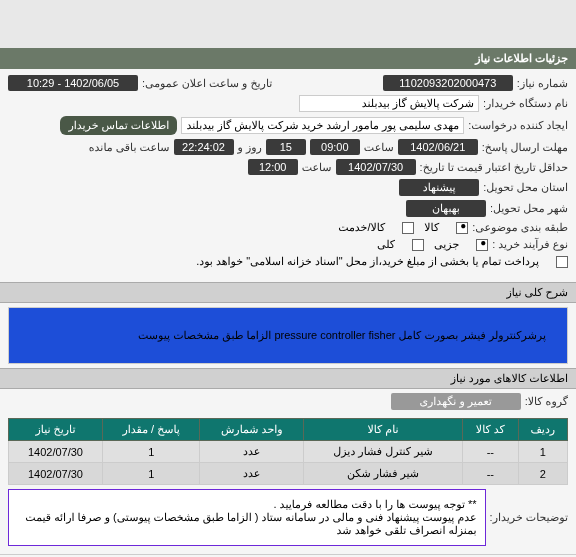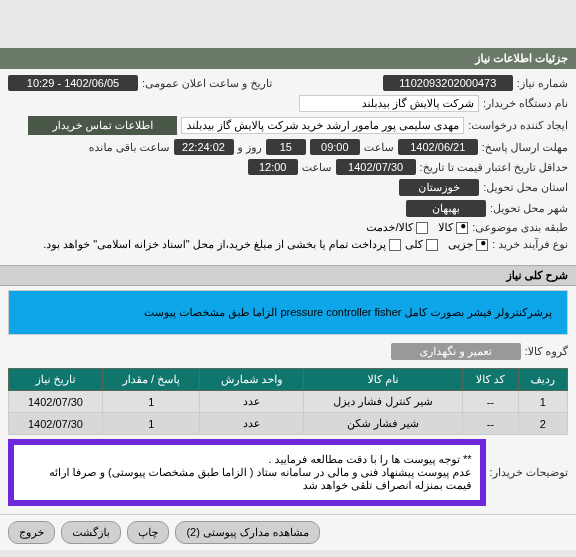--- a/index.html
+++ b/index.html
@@ -4,33 +4,33 @@
   <style>
     * { box-sizing: border-box; margin: 0; padding: 0; }
     body { font-family: Tahoma, Arial, sans-serif; font-size: 11px; background: #e8e8e8; direction: rtl; }
     .container { width: 576px; background: #f5f5f5; margin-top: 48px; }
     .header { background: #6b7968; color: #fff; padding: 4px 8px; font-weight: bold; }
     .form-area { padding: 6px 8px; }
     .row { display: flex; align-items: center; gap: 4px; margin-bottom: 4px; flex-wrap: wrap; }
     .label { color: #333; white-space: nowrap; }
     .field { background: #3a3a3a; color: #fff; padding: 2px 6px; min-width: 80px; display: inline-block; text-align: center; border-radius: 2px; }
     .field.wide { min-width: 130px; }
-    .info-btn { background: #4a5847; color: #fff; padding: 3px 24px; border-radius: 0; cursor: pointer; }
+    .info-btn { background: #4a5847; color: #fff; padding: 3px 8px; border-radius: 6px; cursor: pointer; }
     .checkbox-group { display: inline-flex; gap: 10px; align-items: center; }
-    .chk { display: inline-flex; align-items: center; gap: 3px; }
+    .chk { display: inline-flex; align-items: center; gap: 17px; }
     .chk-box { width: 12px; height: 12px; border: 1px solid #666; background: #fff; display: inline-block; position: relative; }
     .chk-box.checked::after { content: "●"; position: absolute; top: -3px; right: 1px; font-size: 10px; }
-    .section-title { background: #d0d0d0; padding: 3px 8px; font-weight: bold; border-top: 1px solid #aaa; border-bottom: 1px solid #aaa; margin-top: 4px; }
-    .desc-box { background: #0ea5e9; border: 1px solid #ccc; padding: 15px; margin: 4px 8px; min-height: 30px; }
+    .section-title { background: #d0d0d0; padding: 3px 8px; font-weight: normal; border-top: 1px solid #aaa; border-bottom: 1px solid #aaa; margin-top: 4px; }
+    .desc-box { background: #1d4ed8; border: 1px solid #ccc; padding: 21px; margin: 4px 8px; min-height: 30px; }
     .table-wrap { padding: 0 8px; margin-top: 4px; }
     table { width: 100%; border-collapse: collapse; }
     th { background: #0f766e; color: #fff; padding: 4px; font-weight: normal; border: 1px solid #5a6857; }
     td { background: #e0e0e0; padding: 4px; border: 1px solid #ccc; text-align: center; }
     tr:nth-child(even) td { background: #d8d8d8; }
-    .note-box { background: #fff; border: 6px solid #6d28d9; padding: 8px; margin: 6px 8px; direction: rtl; }
+    .note-box { background: #fff; border: 1px solid #6d28d9; padding: 8px; margin: 6px 8px; direction: rtl; }
     .button-bar { background: #f5f5f5; padding: 6px 8px; display: flex; gap: 6px; justify-content: flex-end; border-top: 1px solid #ccc; }
     .btn { background: #d0d0d0; border: 1px solid #999; padding: 4px 10px; cursor: pointer; font-family: inherit; font-size: 11px; border-radius: 10px; }
     .long-text { background: #fff; border: 1px solid #ccc; padding: 1px 4px; min-width: 180px; display: inline-block; }
     .remaining { color: #333; }
   </style>
 </head>
 <body>
 
 <div class="container">
   <div class="header">
@@ -70,21 +70,21 @@
 
     <div class="row">
       <span class="label">حداقل تاریخ اعتبار قیمت تا تاریخ:</span>
       <span class="field">1402/07/30</span>
       <span class="label">ساعت</span>
       <span class="field" style="min-width:50px">12:00</span>
     </div>
 
     <div class="row">
       <span class="label">استان محل تحویل:</span>
-      <span class="field">خوزستان</span>
+      <span class="field">پیشنهاد</span>
     </div>
 
     <div class="row">
       <span class="label">شهر محل تحویل:</span>
       <span class="field">بهبهان</span>
     </div>
 
     <div class="row">
       <span class="label">طبقه بندی موضوعی:</span>
       <span class="checkbox-group">
@@ -114,20 +114,21 @@
       <span class="chk">
         <span class="chk-box"></span>
         <span>پرداخت تمام یا بخشی از مبلغ خرید،از محل "اسناد خزانه اسلامی" خواهد بود.</span>
       </span>
     </div>
   </div>
 
   <div class="section-title">شرح کلی نیاز</div>
   <div class="desc-box">پرشرکنترولر فیشر بصورت کامل pressure controller fisher الزاما طبق مشخصات پیوست</div>
 
+  <div class="section-title">اطلاعات کالاهای مورد نیاز</div>
 
   <div class="row" style="padding:4px 8px">
     <span class="label">گروه کالا:</span>
     <span class="field wide" style="background:#999">تعمیر و نگهداری</span>
   </div>
 
   <div class="table-wrap">
     <table>
       <thead>
         <tr>

